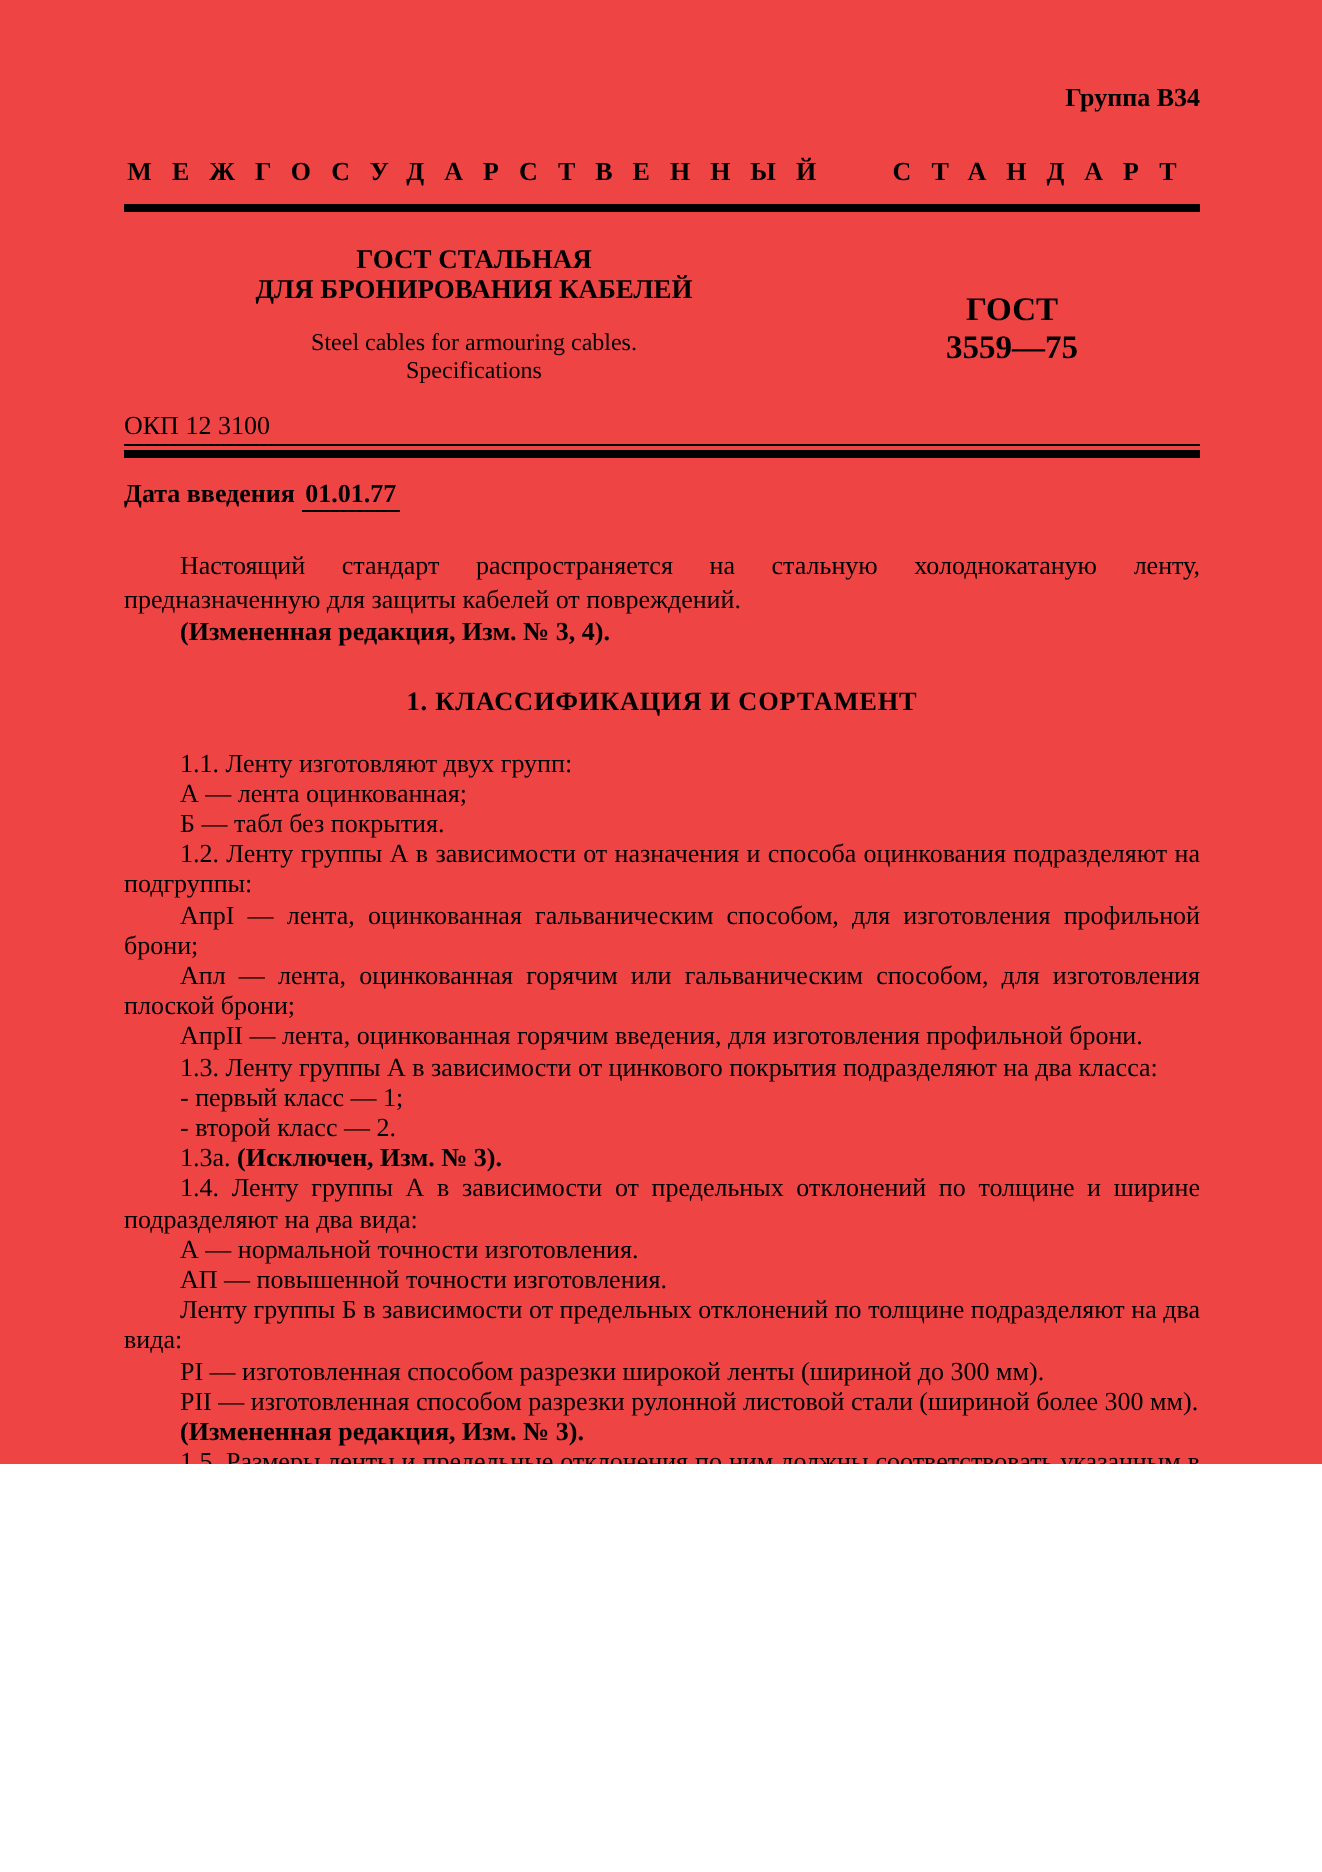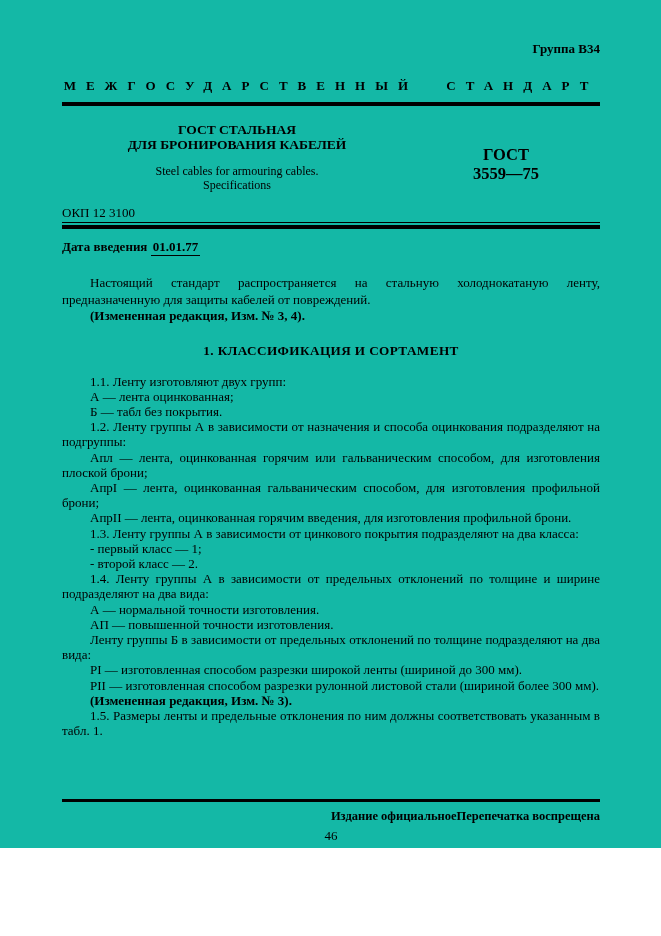--- a/index.html
+++ b/index.html
@@ -1,17 +1,17 @@
 <!DOCTYPE html>
 <html lang="ru"><head>
 <meta charset="utf-8">
 <style>
   html,body{margin:0;padding:0;background:#ffffff;}
   .page{
-    width:661px;height:848px;position:relative;background:#14b8a6;
+    width:661px;height:732px;position:relative;background:#ef4444;
     font-family:"Liberation Serif", serif;color:#000;overflow:hidden;
   }
   .content{padding:42px 61px 0 62px;}
   .group-label{text-align:right;font-weight:bold;font-size:13px;line-height:13px;}
   .banner{
     margin-top:23px;text-align:center;font-weight:bold;font-size:13px;
     letter-spacing:10px;word-spacing:15px;white-space:nowrap;
   }
   .rule{background:#000;}
   .rule.thick{height:4px;margin-top:8px;}
@@ -79,26 +79,27 @@
         <p><b>(Измененная редакция, Изм. № 3, 4).</b></p>
       </div>
 
     <div class="section-heading">1. КЛАССИФИКАЦИЯ И СОРТАМЕНТ</div>
 
     <div class="body-text sec">
         <p><span>1.1. Ленту изготовляют двух групп:</span></p>
         <p><span>А — лента оцинкованная;</span></p>
         <p><span>Б — табл без покрытия.</span></p>
         <p><span>1.2. Ленту группы А в зависимости от назначения и способа оцинкования подразделяют на подгруппы:</span></p>
+        <p><span>АпрI — лента, оцинкованная гальваническим способом, для изготовления профильной брони;</span></p>
         <p><span>Апл — лента, оцинкованная горячим или гальваническим способом, для изготовления плоской брони;</span></p>
-        <p><span>АпрI — лента, оцинкованная гальваническим способом, для изготовления профильной брони;</span></p>
         <p><span>АпрII — лента, оцинкованная горячим введения, для изготовления профильной брони.</span></p>
         <p><span>1.3. Ленту группы А в зависимости от цинкового покрытия подразделяют на два класса:</span></p>
         <p><span>- первый класс — 1;</span></p>
         <p><span>- второй класс — 2.</span></p>
+        <p><span>1.3а. </span><b>(Исключен, Изм. № 3).</b></p>
         <p><span>1.4. Ленту группы А в зависимости от предельных отклонений по толщине и ширине подразделяют на два вида:</span></p>
         <p><span>А — нормальной точности изготовления.</span></p>
         <p><span>АП — повышенной точности изготовления.</span></p>
         <p><span>Ленту группы Б в зависимости от предельных отклонений по толщине подразделяют на два вида:</span></p>
         <p><span>РI — изготовленная способом разрезки широкой ленты (шириной до 300 мм).</span></p>
         <p><span>РII — изготовленная способом разрезки рулонной листовой стали (шириной более 300 мм).</span></p>
         <p><b>(Измененная редакция, Изм. № 3).</b></p>
         <p><span>1.5. Размеры ленты и предельные отклонения по ним должны соответствовать указанным в табл. 1.</span></p>
       </div>
   </div>

